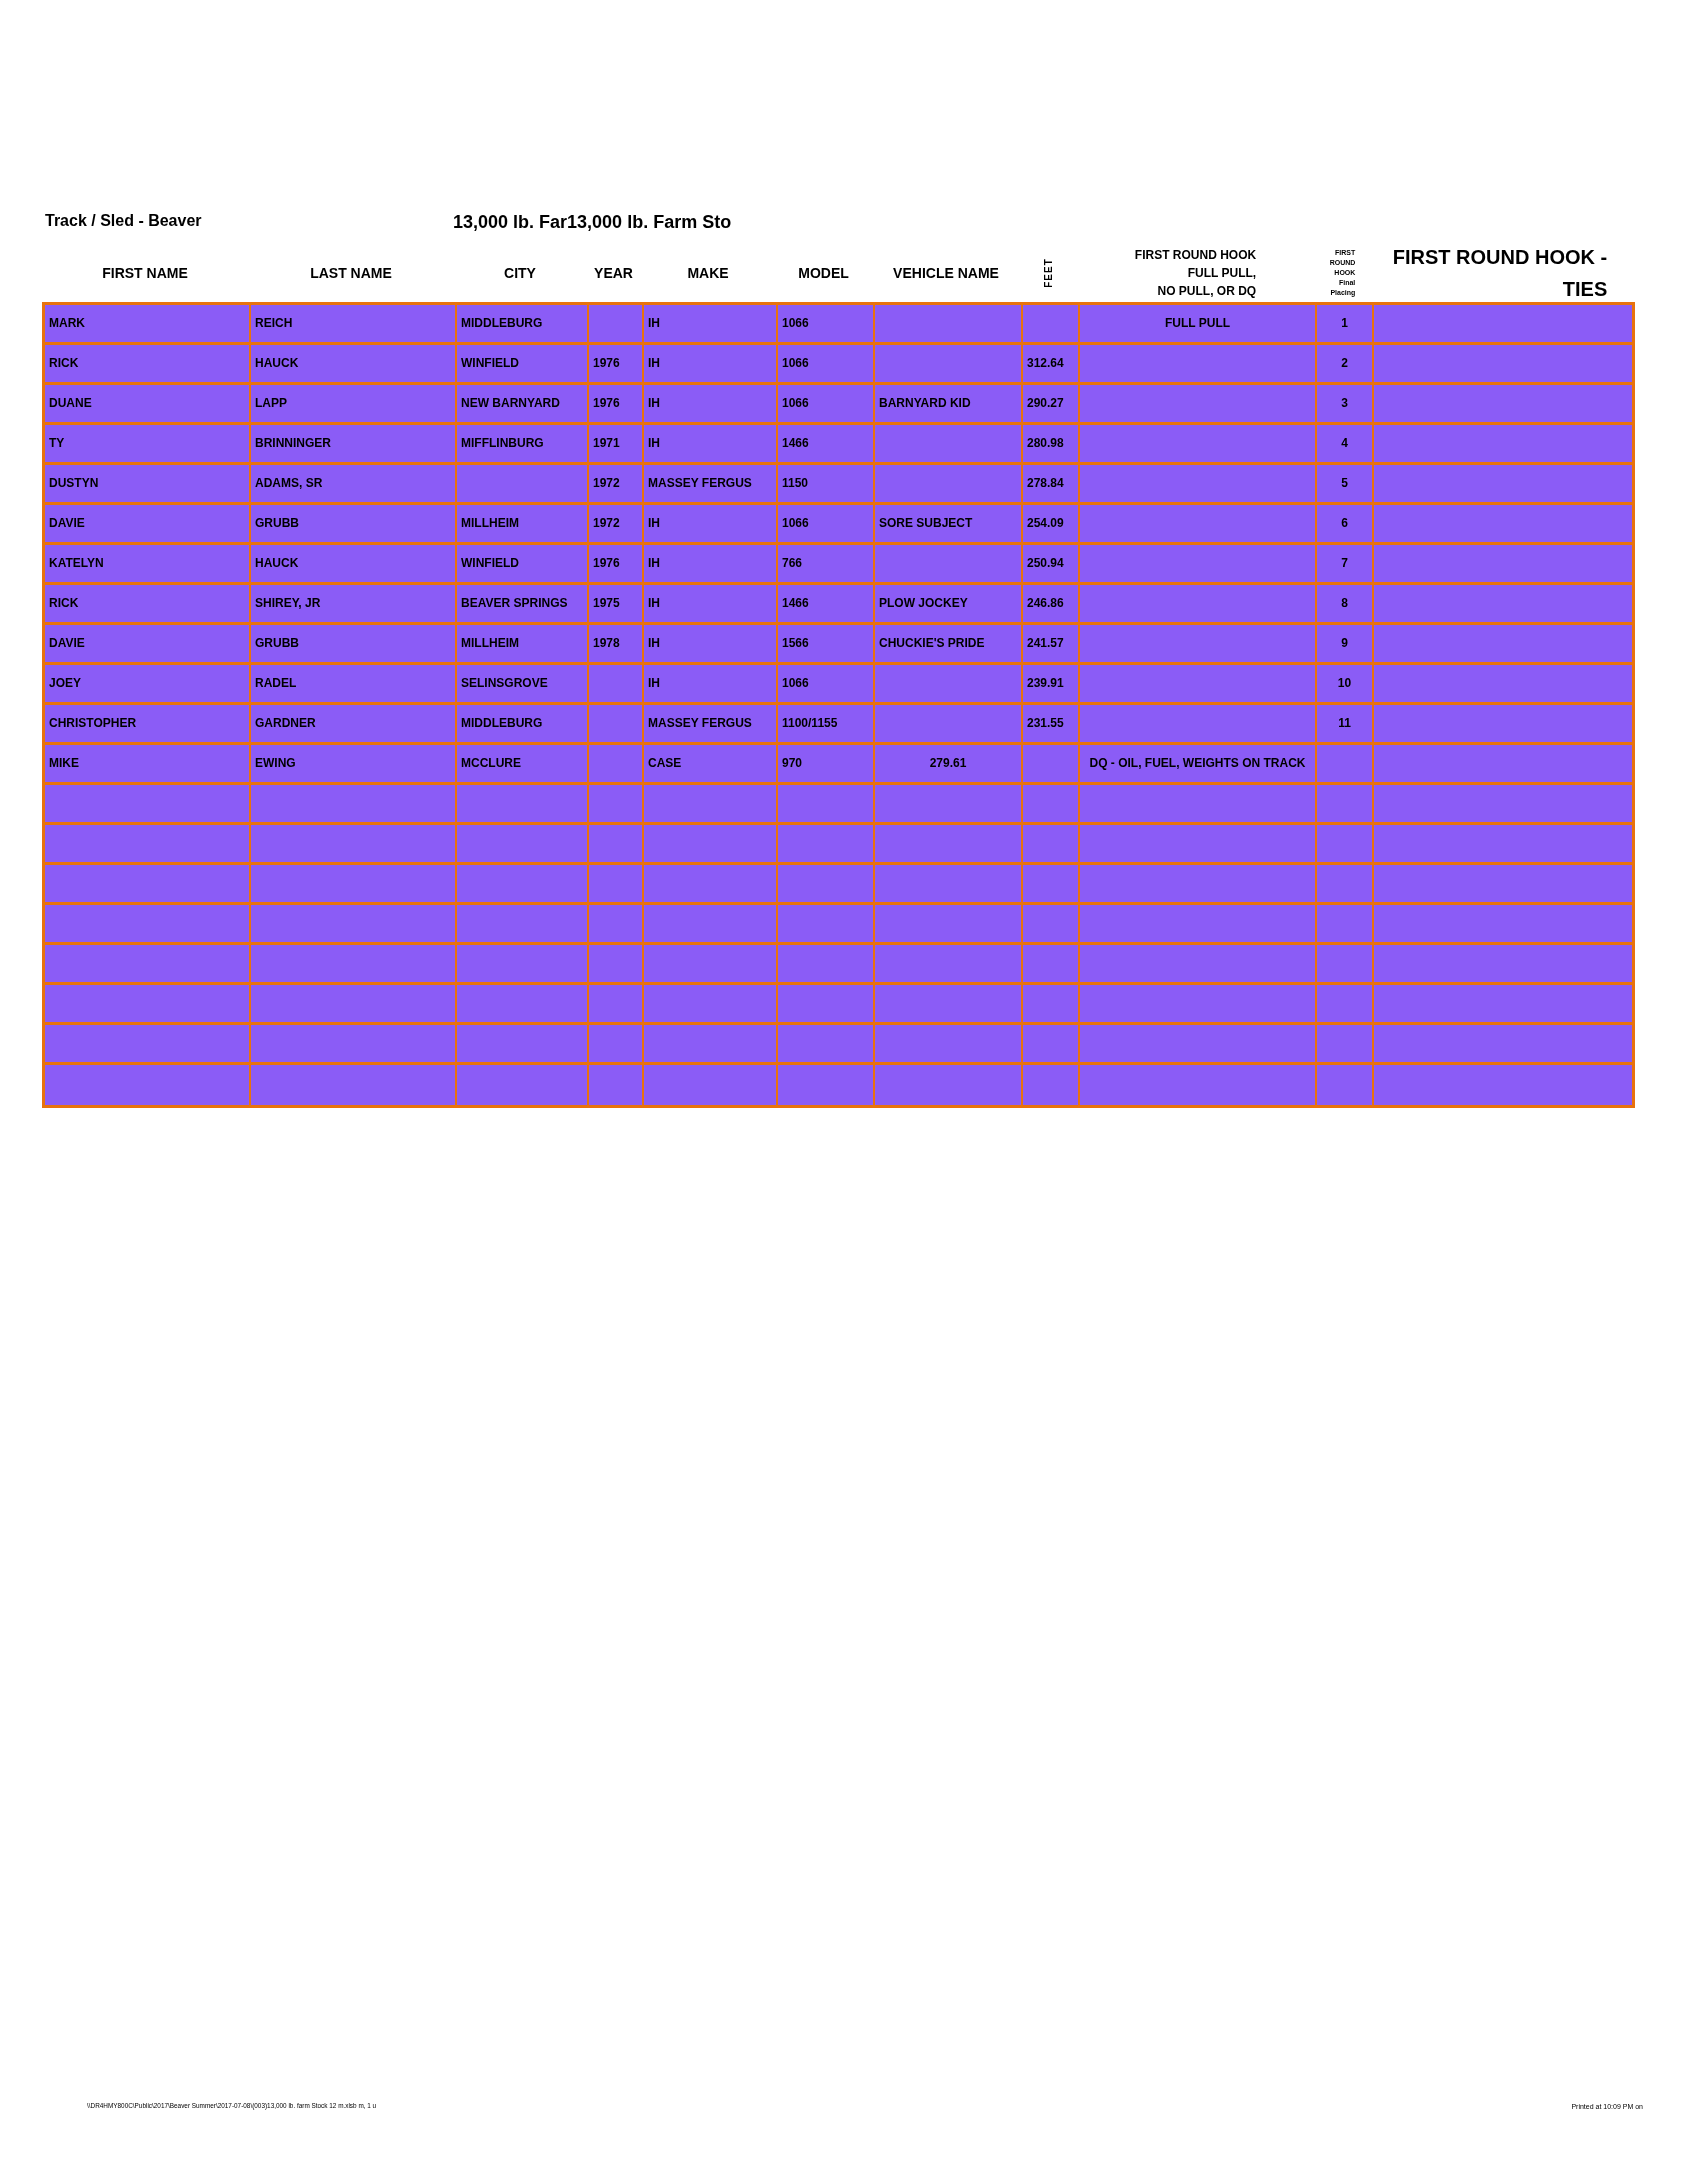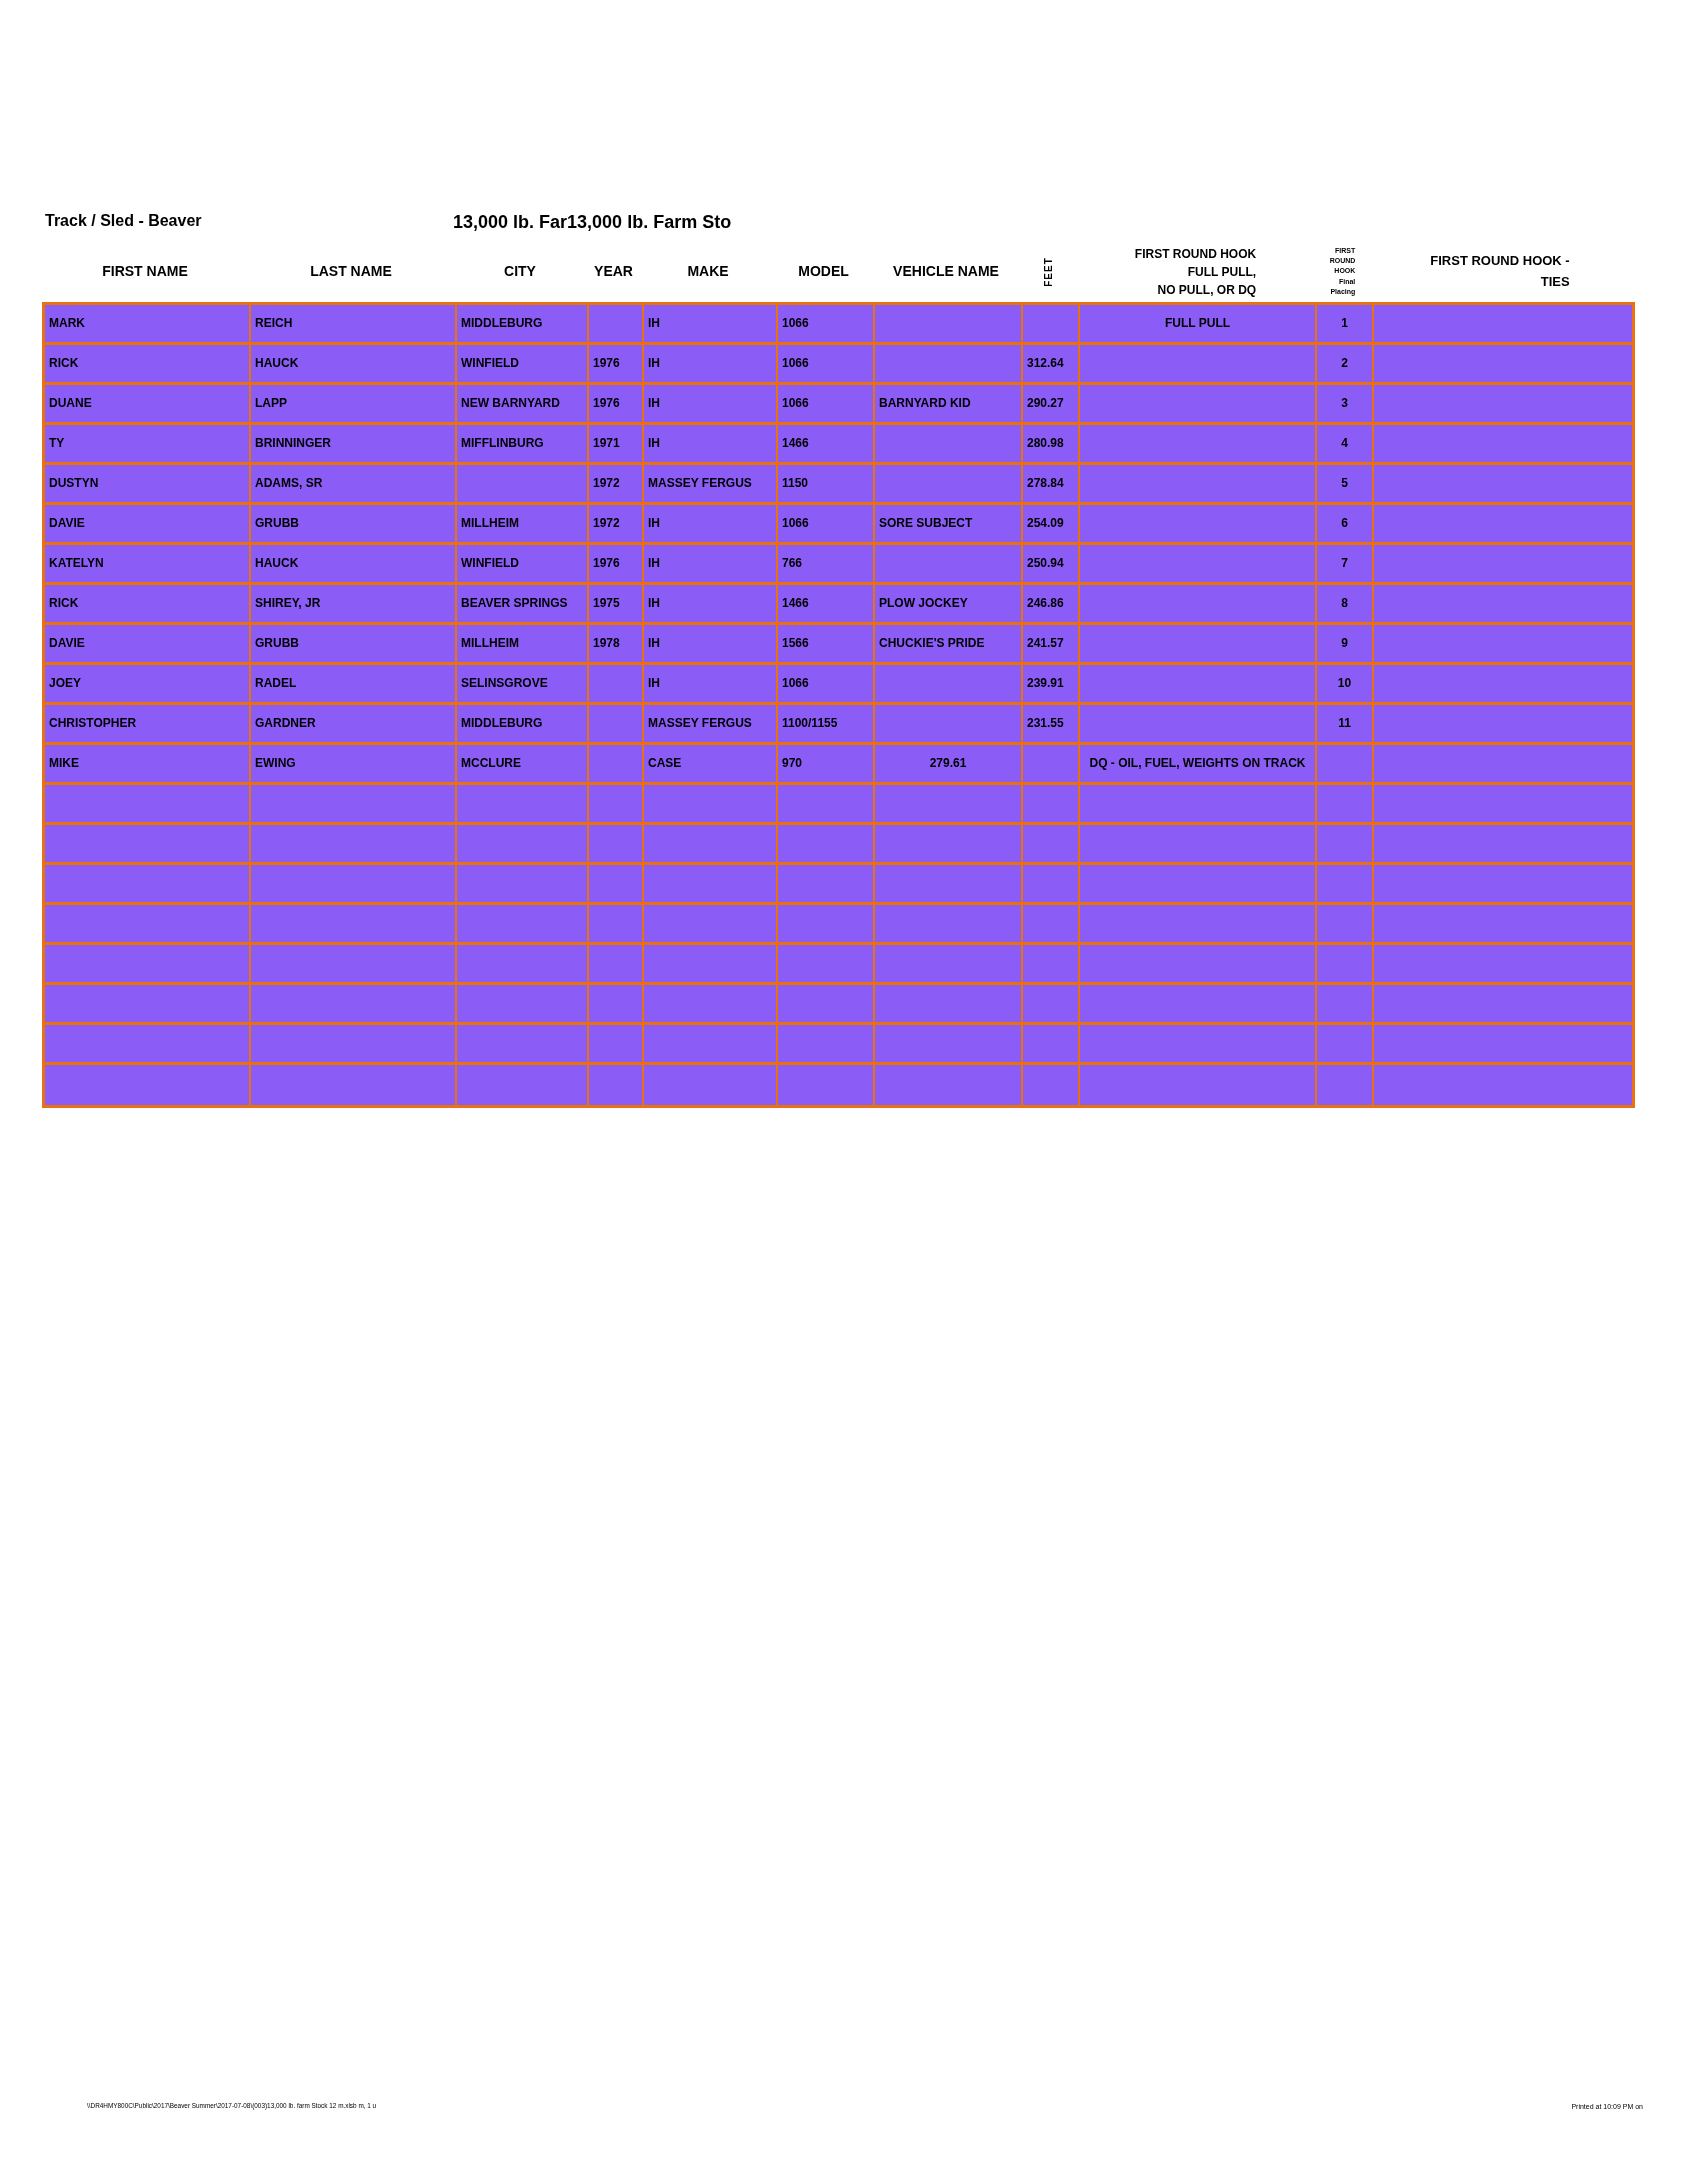--- a/index.html
+++ b/index.html
@@ -36,21 +36,21 @@
     grid-template-columns: var(--cols);
     height: 61px;
   }
   .head-cell {
     display: flex; align-items: center; justify-content: center;
     text-align: right; font-weight: bold; color: #000;
     font-size: 14px; line-height: 1.2; white-space: pre-line;
   }
   .head-cell.hook  { font-size: 12px; line-height: 1.5; }
   .head-cell.tiny  { font-size: 7px;  line-height: 1.45; }
-  .head-cell.ties  { font-size: 13px; line-height: 1.6; }
+  .head-cell.ties  { font-size: 20px; line-height: 1.6; }
   .vertical-label { transform: rotate(-90deg); font-size: 10px; letter-spacing: 1px; font-weight: bold; }
 
   .body-grid {
     border: 3px solid var(--orange);
     width: 1593px;
     background: #8b5cf6;
   }
   .t-row {
     display: grid;
     grid-template-columns: var(--cols);

